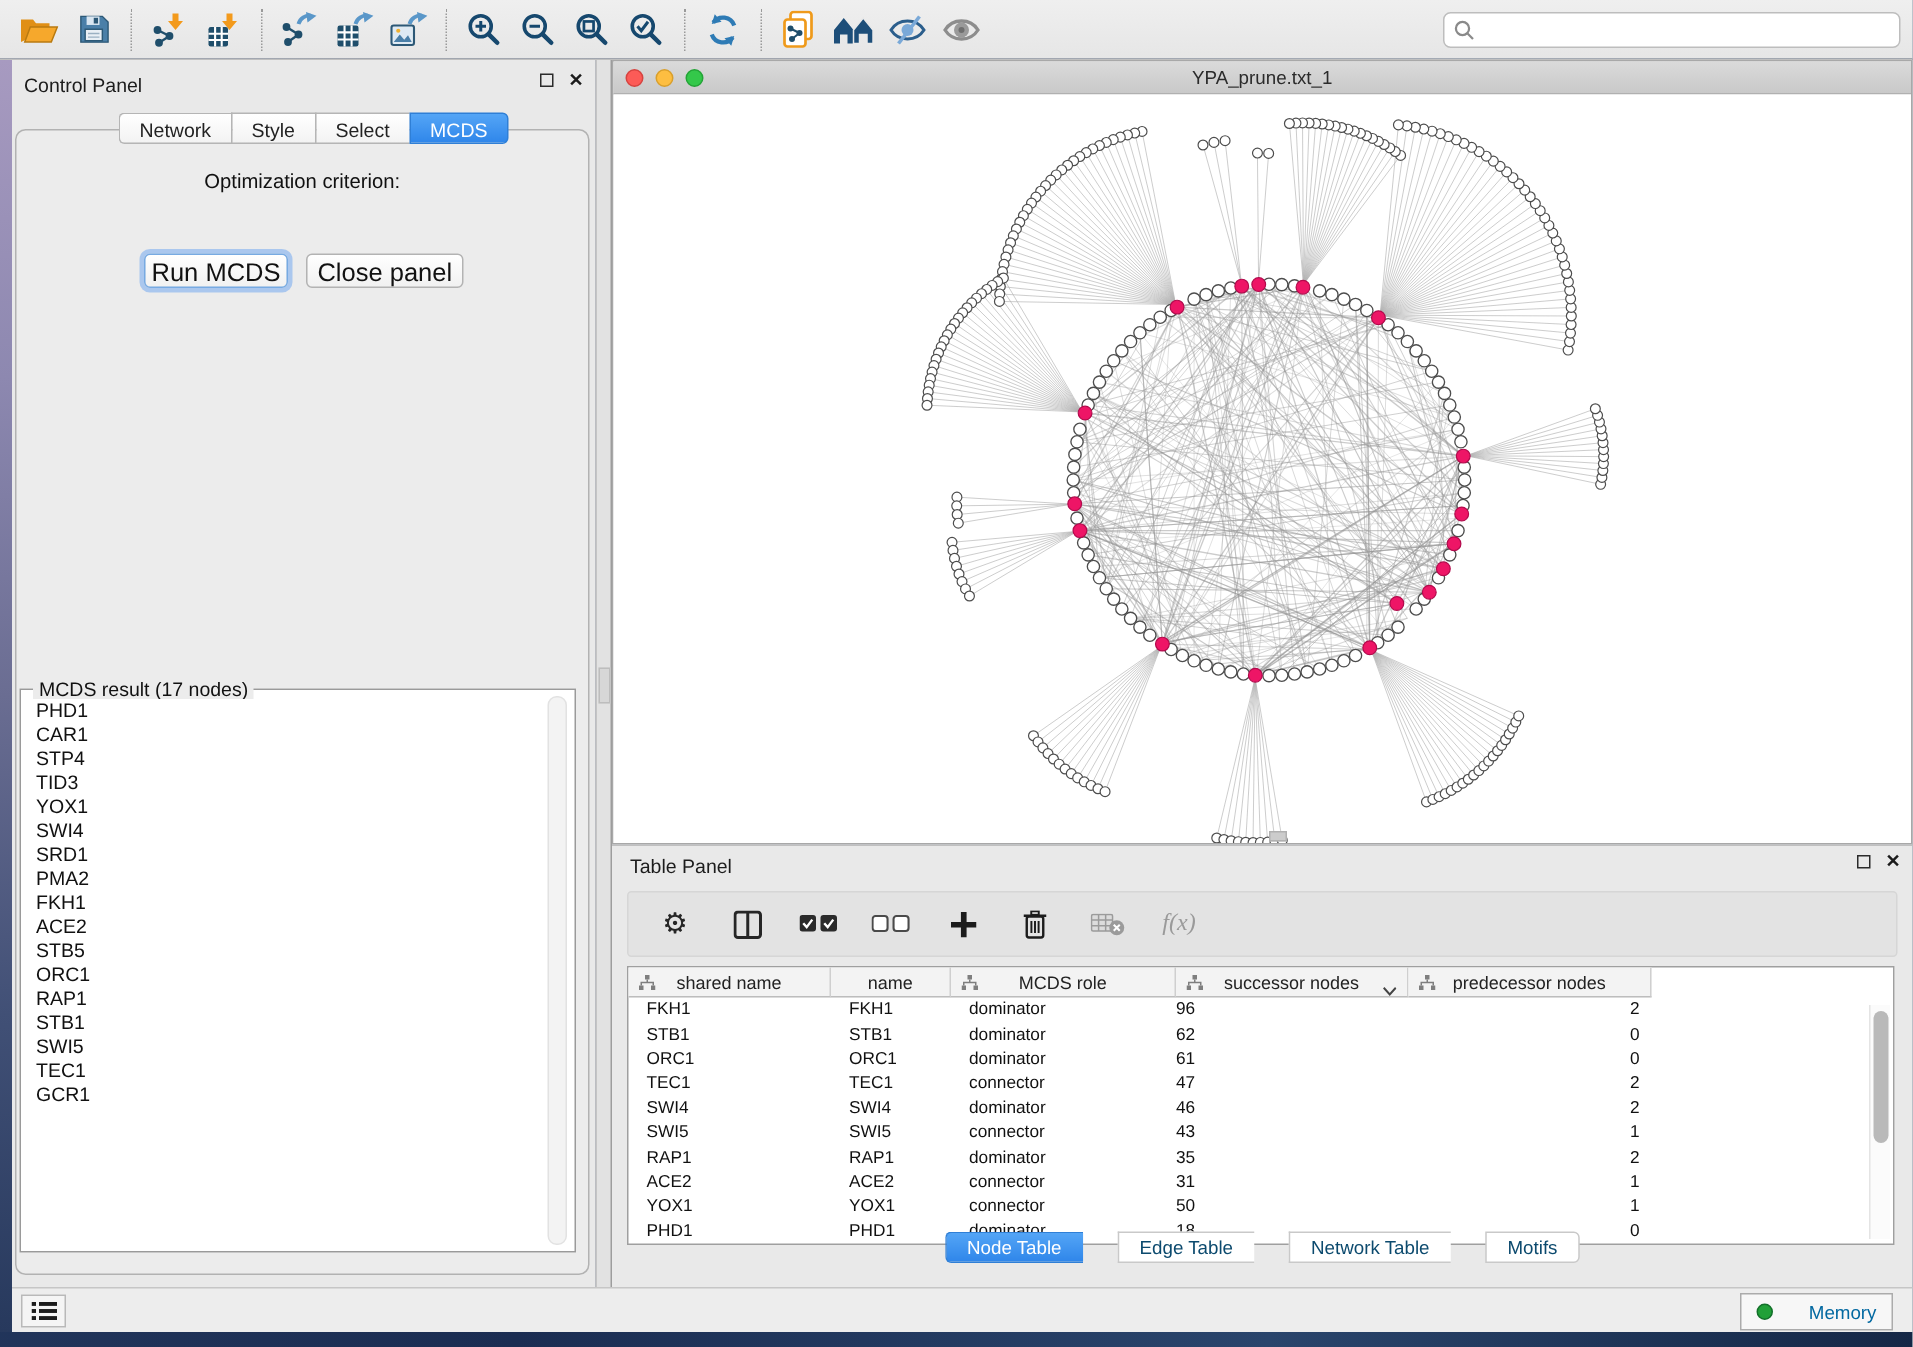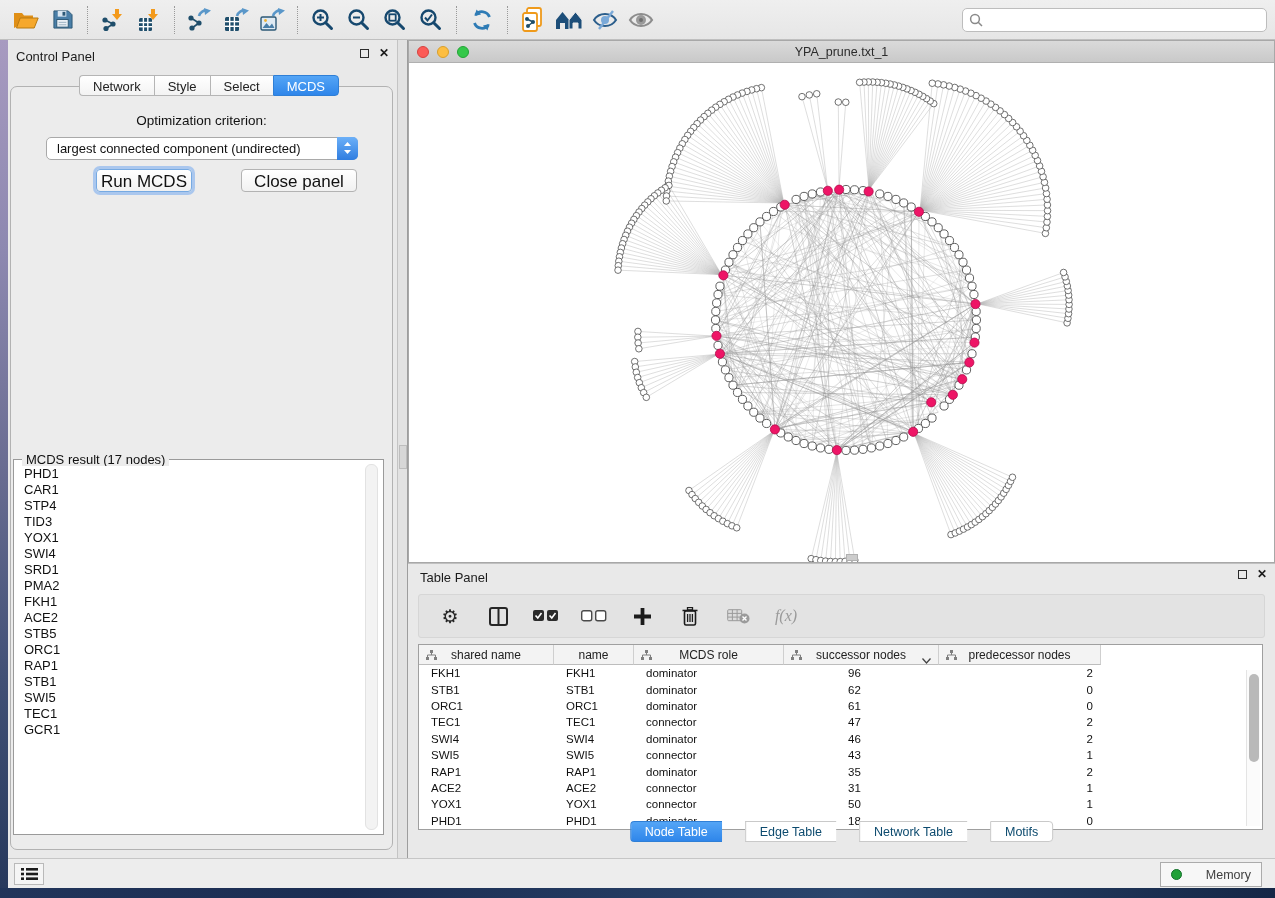--- a/index.html
+++ b/index.html
@@ -41,21 +41,21 @@
   .opt-label { position:absolute; top:26px; width:100%; text-align:center; font-size:13.5px; color:#111; }
   .dropdown { position:absolute; left:35px; top:50px; width:312px; height:23px; background:#fff;
               border:1px solid #a9a9a9; border-radius:5px; display:flex; align-items:center; }
   .dropdown .dd-text { flex:1; font-size:13px; padding-left:10px; color:#111; white-space:nowrap; }
   .dd-cap { width:21px; height:23px; margin:-1px -1px 0 0; border-radius:0 5px 5px 0;
             background:linear-gradient(#6cb0f8,#2f7de0); display:flex; align-items:center; justify-content:center; }
   .btn-row { position:absolute; top:82px; left:0; width:100%; height:24px; }
   .push-btn { position:absolute; height:23px; background:linear-gradient(#ffffff,#f1f1f1); border:1px solid #b3b3b3;
               border-radius:4px; font-size:17px; color:#111; text-align:center; padding-top:2px; }
   .btn-run { left:85px; width:96px; border-color:#77aae2; box-shadow:0 0 0 3px rgba(92,156,242,.45); }
-  .btn-close { left:193px; width:116px;margin-left:37px; }
+  .btn-close { left:193px; width:105px; }
   .mcds-fieldset { position:absolute; left:2px; top:372px; width:371px; height:376px;
                    border:1px solid #9a9a9a; background:#fff; }
   .mcds-legend { position:absolute; top:-8px; left:8px; background:#ececec; padding:0 4px; font-size:13px; color:#111; }
   .mcds-list { position:absolute; inset:6px 2px 2px 2px; overflow:hidden; background:#fff; }
   .mcds-item { font-size:13px; line-height:16px; padding-left:8px; color:#111; }
   .mcds-scroll { position:absolute; top:4px; bottom:4px; right:5px; width:13px; background:#f3f3f3; border:1px solid #e2e2e2; border-radius:6px; }
 
   
   .v-splitter { position:absolute; left:397px; top:40px; width:11px; height:818px; background:#e2e2e2;
                 border-left:1px solid #c4c4c4; border-right:1px solid #9d9d9d; }
@@ -83,36 +83,36 @@
   .fx-glyph { font-family:"Liberation Serif",serif; font-style:italic; font-size:16px; color:#9a9a9a; }
   .table-box { position:absolute; left:10px; right:12px; top:80px; height:186px; background:#fff; border:1px solid #9f9f9f; }
   .thead { position:absolute; top:0; left:0; height:20px; display:flex; }
   .th { position:relative; height:20px; background:#f3f3f3; border-right:1px solid #cfcfcf; border-bottom:1px solid #bdbdbd;
         display:flex; align-items:center; justify-content:center; font-size:12px; color:#222; }
   .th .tree-ic { position:absolute; left:7px; top:5px; }
   .th .sort-ic { position:absolute; right:7px; top:8px; }
   .tbody { position:absolute; top:20px; left:0; right:0; bottom:0; overflow:hidden; }
   .tr { display:flex; height:16.4px; align-items:center; }
   .td { font-size:11.5px; color:#111; padding-left:12px; white-space:nowrap; }
-  .td.num { text-align:center; padding-left:0; padding-right:14px; }
+  .td.num { text-align:left; padding-left:0; padding-right:14px; }
   .td.num2 { text-align:right; padding-left:0; padding-right:8px; }
   .t-scroll { position:absolute; right:2px; top:25px; bottom:3px; width:14px; background:#fbfbfb; border-left:1px solid #e4e4e4; }
   .t-thumb { position:absolute; left:2px; top:4px; width:10px; height:88px; background:#b9b9b9; border-radius:5px; }
   .tp-tabs { position:absolute; bottom:16px; left:50%; transform:translateX(-50%); display:flex; z-index:2;gap:23px; }
   .tp-tab { height:21px; padding:3px 14px 0; font-size:12.5px; background:#fff; border:1px solid #c9c9c9; border-right:none; color:#0c4a6e; }
   .tp-tab:first-child { border-radius:4px 0 0 4px; }
   .tp-tab:last-child { border-right:1px solid #c9c9c9; border-radius:0 4px 4px 0; }
   .tp-tab.active { background:linear-gradient(#54a5f6,#2f86ea); color:#fff; border-color:#2f7fd6; }
 
   
   .statusbar { position:absolute; left:8px; top:858px; width:1267px; height:30px; background:#ededed; border-top:1px solid #c6c6c6; }
   .list-btn { position:absolute; left:6px; top:4px; width:30px; height:22px; background:#f5f5f5; border:1px solid #b9b9b9;
               display:flex; align-items:center; justify-content:center; }
   .memory-btn { position:absolute; right:13px; top:3px; height:25px; background:#f7f7f7; border:1px solid #ababab;
-                display:flex; align-items:center; gap:24px; padding:0 10px; font-size:12.5px; color:#404040; }
+                display:flex; align-items:center; gap:24px; padding:0 10px; font-size:12.5px; color:#0369a1; }
   .mem-dot { width:11px; height:11px; border-radius:50%; background:#21a038; border:1px solid #13702a; }
 </style>
 </head>
 <body>
 
 <div class="screen">
 
   <div class="toolbar">
     <div class="tb-btn">
       <svg width="26" height="22" viewBox="0 0 26 22">
@@ -280,29 +280,20 @@
       </span>
     </div>
     <div class="cp-tabs" id="cp-tabs">
         <div class="cp-tab">Network</div>
         <div class="cp-tab">Style</div>
         <div class="cp-tab">Select</div>
         <div class="cp-tab active">MCDS</div>
       </div>
     <div class="cp-body">
       <div class="opt-label">Optimization criterion:</div>
-      <div class="dropdown">
-        <span class="dd-text">largest connected component (undirected)</span>
-        <span class="dd-cap">
-          <svg width="9" height="14" viewBox="0 0 9 14">
-              <path d="M1 5 L4.5 1 L8 5 Z" fill="#fff"></path>
-              <path d="M1 9 L4.5 13 L8 9 Z" fill="#fff"></path>
-            </svg>
-        </span>
-      </div>
       <div class="btn-row">
         <div class="push-btn btn-run">Run MCDS</div>
         <div class="push-btn btn-close">Close panel</div>
       </div>
       <div class="mcds-fieldset">
         <span class="mcds-legend">MCDS result (17 nodes)</span>
         <div class="mcds-list" id="mcds-list">
             <div class="mcds-item">PHD1</div>
             <div class="mcds-item">CAR1</div>
             <div class="mcds-item">STP4</div>

